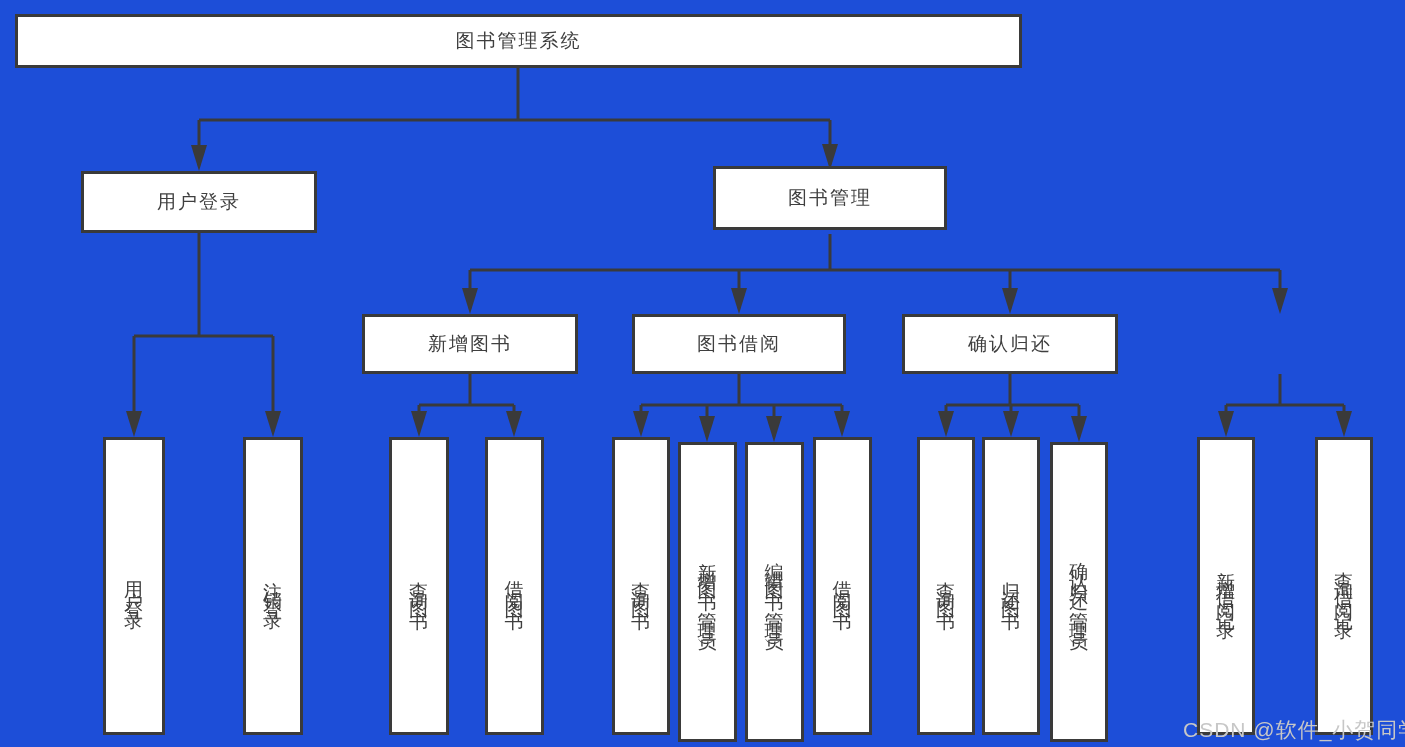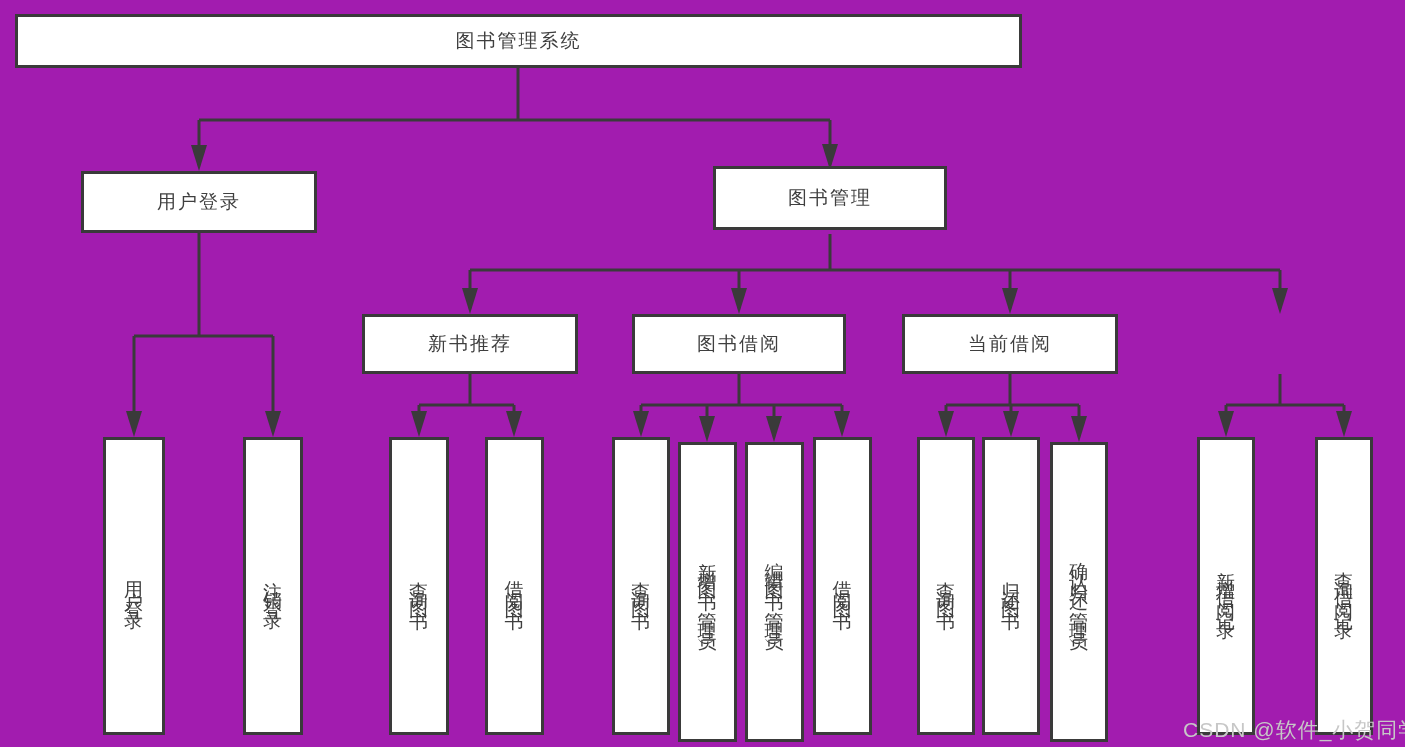--- a/index.html
+++ b/index.html
@@ -5,21 +5,21 @@
   html, body {
     margin: 0;
     padding: 0;
     background: #ffffff;
     font-family: "Liberation Sans", "DejaVu Sans", sans-serif;
   }
   #stage {
     position: relative;
     width: 1405px;
     height: 747px;
-    background: #a21caf;
+    background: #1d4ed8;
     overflow: hidden;
   }
   #connectors {
     position: absolute;
     left: 0; top: 0;
     width: 1405px;
     height: 747px;
     z-index: 1;
   }
   .hbox, .vbox {
@@ -101,23 +101,23 @@
       <polygon points="1218,411 1234,411 1226,437"></polygon>
       <polygon points="1336,411 1352,411 1344,437"></polygon>
     </g>
   </svg>
 
   <div class="hbox" style="left:15px; top:14px; width:1007px; height:54px;">图书管理系统</div>
 
   <div class="hbox" style="left:81px; top:171px; width:236px; height:62px;">用户登录</div>
   <div class="hbox" style="left:713px; top:166px; width:234px; height:64px;">图书管理</div>
 
-  <div class="hbox" style="left:362px; top:314px; width:216px; height:60px;">新书推荐</div>
+  <div class="hbox" style="left:362px; top:314px; width:216px; height:60px;">新增图书</div>
   <div class="hbox" style="left:632px; top:314px; width:214px; height:60px;">图书借阅</div>
-  <div class="hbox" style="left:902px; top:314px; width:216px; height:60px;">当前借阅</div>
+  <div class="hbox" style="left:902px; top:314px; width:216px; height:60px;">确认归还</div>
 
   <div class="vbox" style="left:103px; top:437px; width:62px; height:298px;">用户登录</div>
   <div class="vbox" style="left:243px; top:437px; width:60px; height:298px;">注销登录</div>
 
   <div class="vbox" style="left:389px; top:437px; width:60px; height:298px;">查询图书</div>
   <div class="vbox" style="left:485px; top:437px; width:59px; height:298px;">借阅图书</div>
 
   <div class="vbox" style="left:612px; top:437px; width:58px; height:298px;">查询图书</div>
   <div class="vbox" style="left:678px; top:442px; width:59px; height:300px;">新增图书（管理员）</div>
   <div class="vbox" style="left:745px; top:442px; width:59px; height:300px;">编辑图书（管理员）</div>

